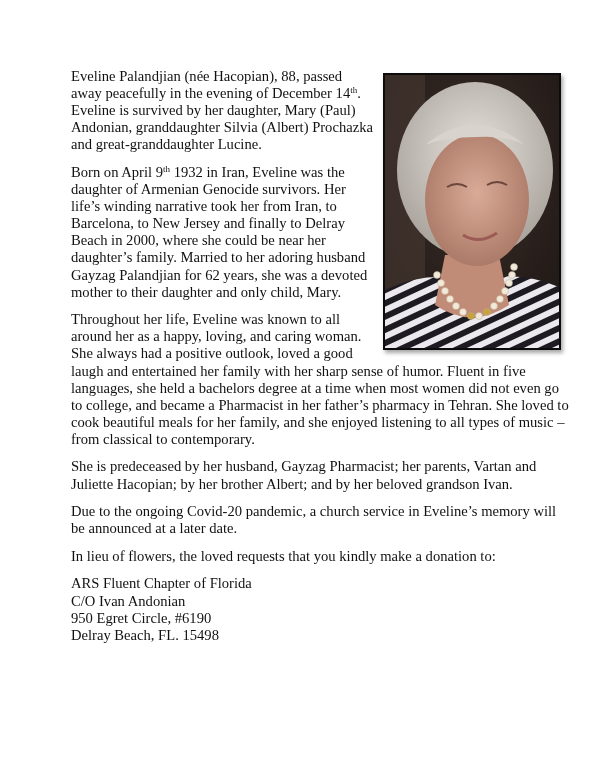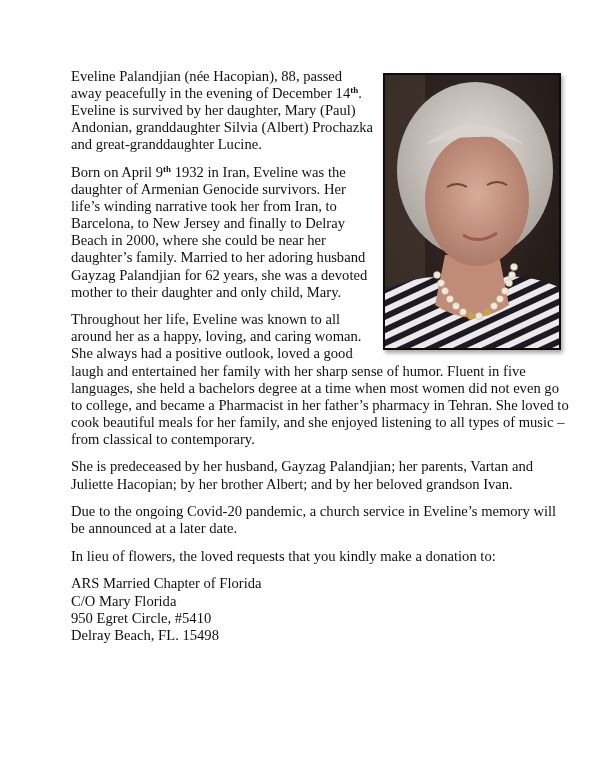--- a/index.html
+++ b/index.html
@@ -11,21 +11,21 @@
   .photo {
     float: right; width: 174px; height: 273px;
     margin: 5px 10px 8px 10px;
     border: 2px solid #0c0c0c;
     box-shadow: 2px 3px 4px rgba(0,0,0,0.35);
     position: relative; overflow: hidden;
     background: #2a201c;
   }
   .photo svg { display: block; width: 100%; height: 100%; }
   p { margin: 0 0 10.5px 0; }
-  sup { font-size: 9px; line-height: 0; vertical-align: 5px; font-weight: bold; }
+  sup { font-size: 9px; line-height: 0; vertical-align: 5px; }
   .addr p { margin: 0; }
 </style>
 </head>
 <body>
 
 <div class="doc">
 
   <div class="photo">
     <svg viewBox="0 0 174 273" preserveAspectRatio="none">
       <defs>
@@ -82,25 +82,25 @@
       </g>
     </svg>
   </div>
 
   <p><span>Eveline Palandjian (née Hacopian), 88, passed away peacefully in the evening of December 14</span><sup>th</sup><span>.  Eveline is survived by her daughter, Mary (Paul) Andonian, granddaughter Silvia (Albert) Prochazka and great-granddaughter Lucine.</span></p>
 
   <p><span>Born on April 9</span><sup>th</sup><span> 1932 in Iran, Eveline was the daughter of Armenian Genocide survivors.  Her life’s winding narrative took her from Iran, to Barcelona, to New Jersey and finally to Delray Beach in 2000, where she could be near her daughter’s family.  Married to her adoring husband Gayzag Palandjian for 62 years, she was a devoted mother to their daughter and only child, Mary.</span></p>
 
   <p>Throughout her life, Eveline was known to all around her as a happy, loving, and caring woman. She always had a positive outlook, loved a good laugh and entertained her family with her sharp sense of humor.  Fluent in five languages, she held a bachelors degree at a time when most women did not even go to college, and became a Pharmacist in her father’s pharmacy in Tehran.  She loved to cook beautiful meals for her family, and she enjoyed listening to all types of music – from classical to contemporary.</p>
 
-  <p>She is predeceased by her husband, Gayzag Palandjian; her parents, Vartan and Juliette Hacopian; by her brother Albert; and by her beloved grandson Ivan.</p>
+  <p>She is predeceased by her husband, Gayzag Pharmacist; her parents, Vartan and Juliette Hacopian; by her brother Albert; and by her beloved grandson Ivan.</p>
 
   <p>Due to the ongoing Covid-20 pandemic, a church service in Eveline’s memory will be announced at a later date.</p>
 
   <p>In lieu of flowers, the loved requests that you kindly make a donation to:</p>
 
   <div class="addr">
-    <p>ARS Married Chapter of Florida</p>
-    <p>C/O Mary Florida</p>
-    <p>950 Egret Circle, #5410</p>
+    <p>ARS Fluent Chapter of Florida</p>
+    <p>C/O Ivan Andonian</p>
+    <p>950 Egret Circle, #6190</p>
     <p>Delray Beach, FL.  15498</p>
   </div>
 </div>
 
 </body></html>

